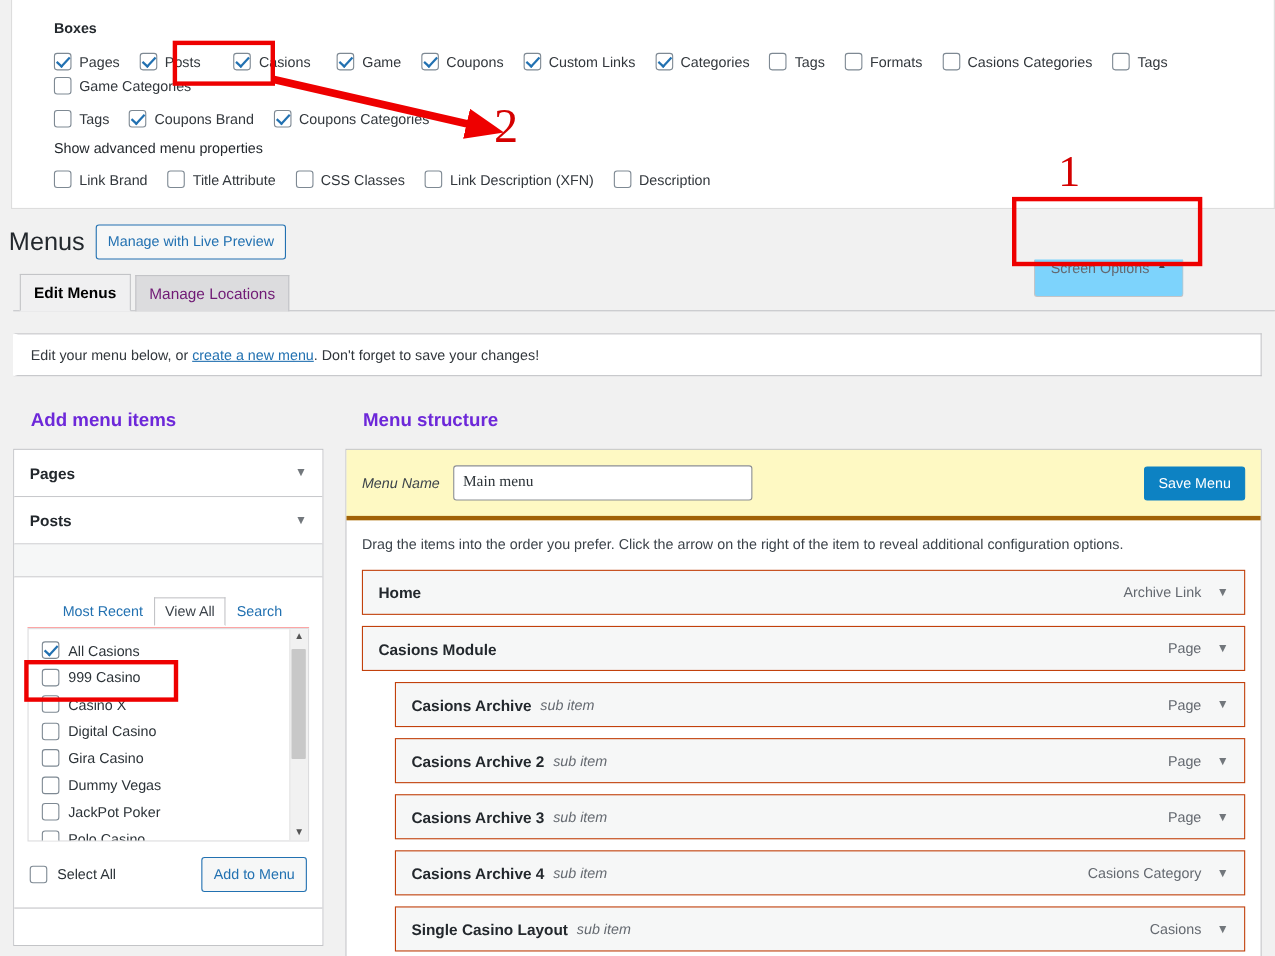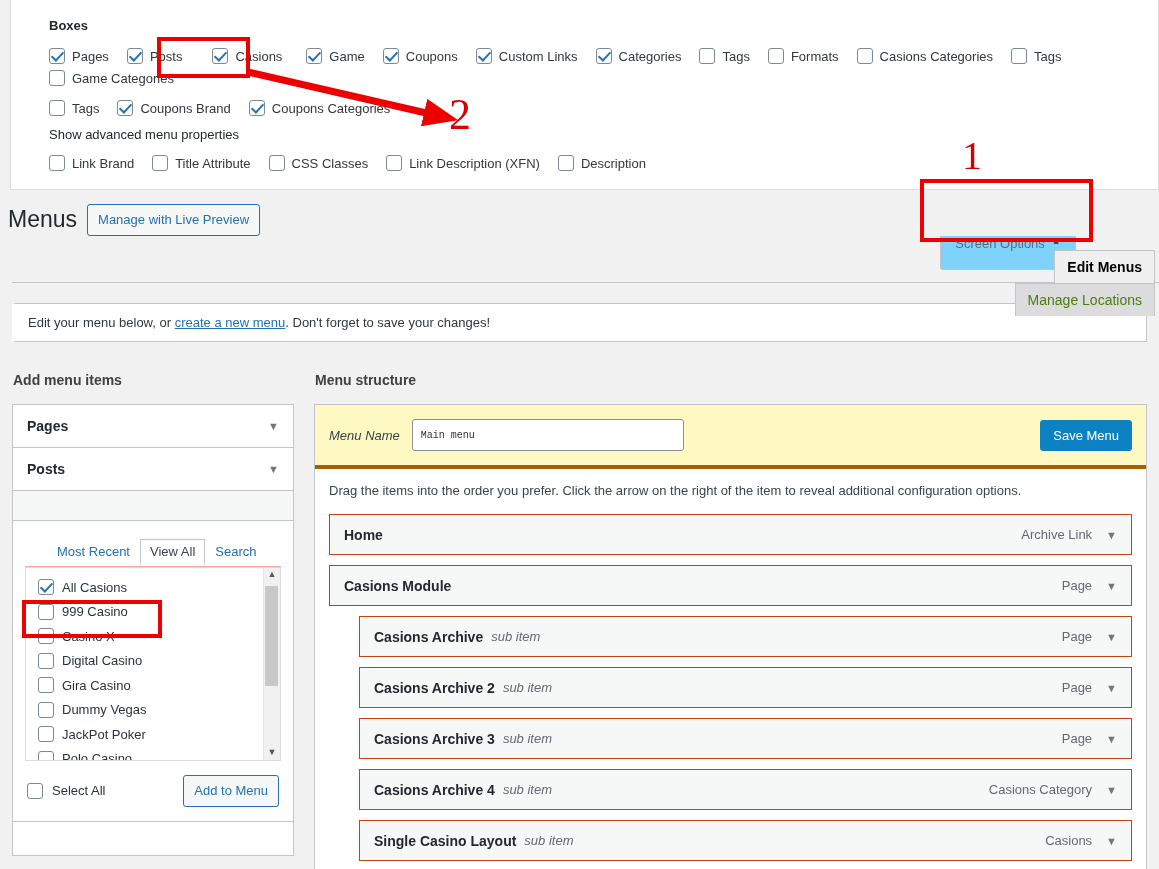--- a/index.html
+++ b/index.html
@@ -101,27 +101,26 @@
   }
 
   .nav-tabs {
     margin: 14px 0 0 12px;
     border-bottom: 1px solid #c3c4c7;
     padding-left: 6px;
     height: 33px;
     display: flex;
     align-items: flex-end;
     width: 1147px;
-    flex-direction: column;
   }
   .nav-tab {
     background: #dcdcde;
     border: 1px solid #c3c4c7;
     border-bottom: none;
-    color: #4d7c0f;
+    color: #701a75;
     font-size: 14px;
     padding: 7px 12px 7px 12px;
     margin: 0 4px -1px 0;
     line-height: 1.3;
     cursor: pointer;
   }
   .nav-tab.active {
     background: #f0f0f1;
     border-bottom: 1px solid #f0f0f1;
     color: #000;
@@ -141,24 +140,24 @@
 
   .cols {
     display: flex;
     margin-top: 30px;
     padding: 0 12px;
   }
   .col-left { width: 282px; margin-right: 20px; }
   .col-right { flex: 1; }
 
   h2.col-title {
-    font-size: 14px;
+    font-size: 17px;
     font-weight: 600;
-    color: #404040;
-    margin: 0 0 16px 1px;
+    color: #6d28d9;
+    margin: 0 0 16px 16px;
   }
 
   
   .accordion { border: 1px solid #c3c4c7; background: #fff; }
   .acc-item {
     border-bottom: 1px solid #c3c4c7;
     height: 43px;
     display: flex;
     align-items: center;
     justify-content: space-between;
@@ -263,22 +262,22 @@
     font-size: 13px;
     color: #3c434a;
     margin-right: 12px;
   }
   .menu-name-input {
     width: 272px;
     height: 32px;
     border: 1px solid #8c8f94;
     border-radius: 3px;
     padding: 0 8px;
-    font-family: Liberation Mono, monospace;
-    font-size: 10px;
+    font-family: Liberation Serif, serif;
+    font-size: 14px;
     color: #2c3338;
     background: #fff;
   }
   .btn-primary {
     margin-left: auto;
     background: #0d82c3;
     border: 1px solid #0d82c3;
     border-radius: 3px;
     color: #fff;
     font-size: 13px;

